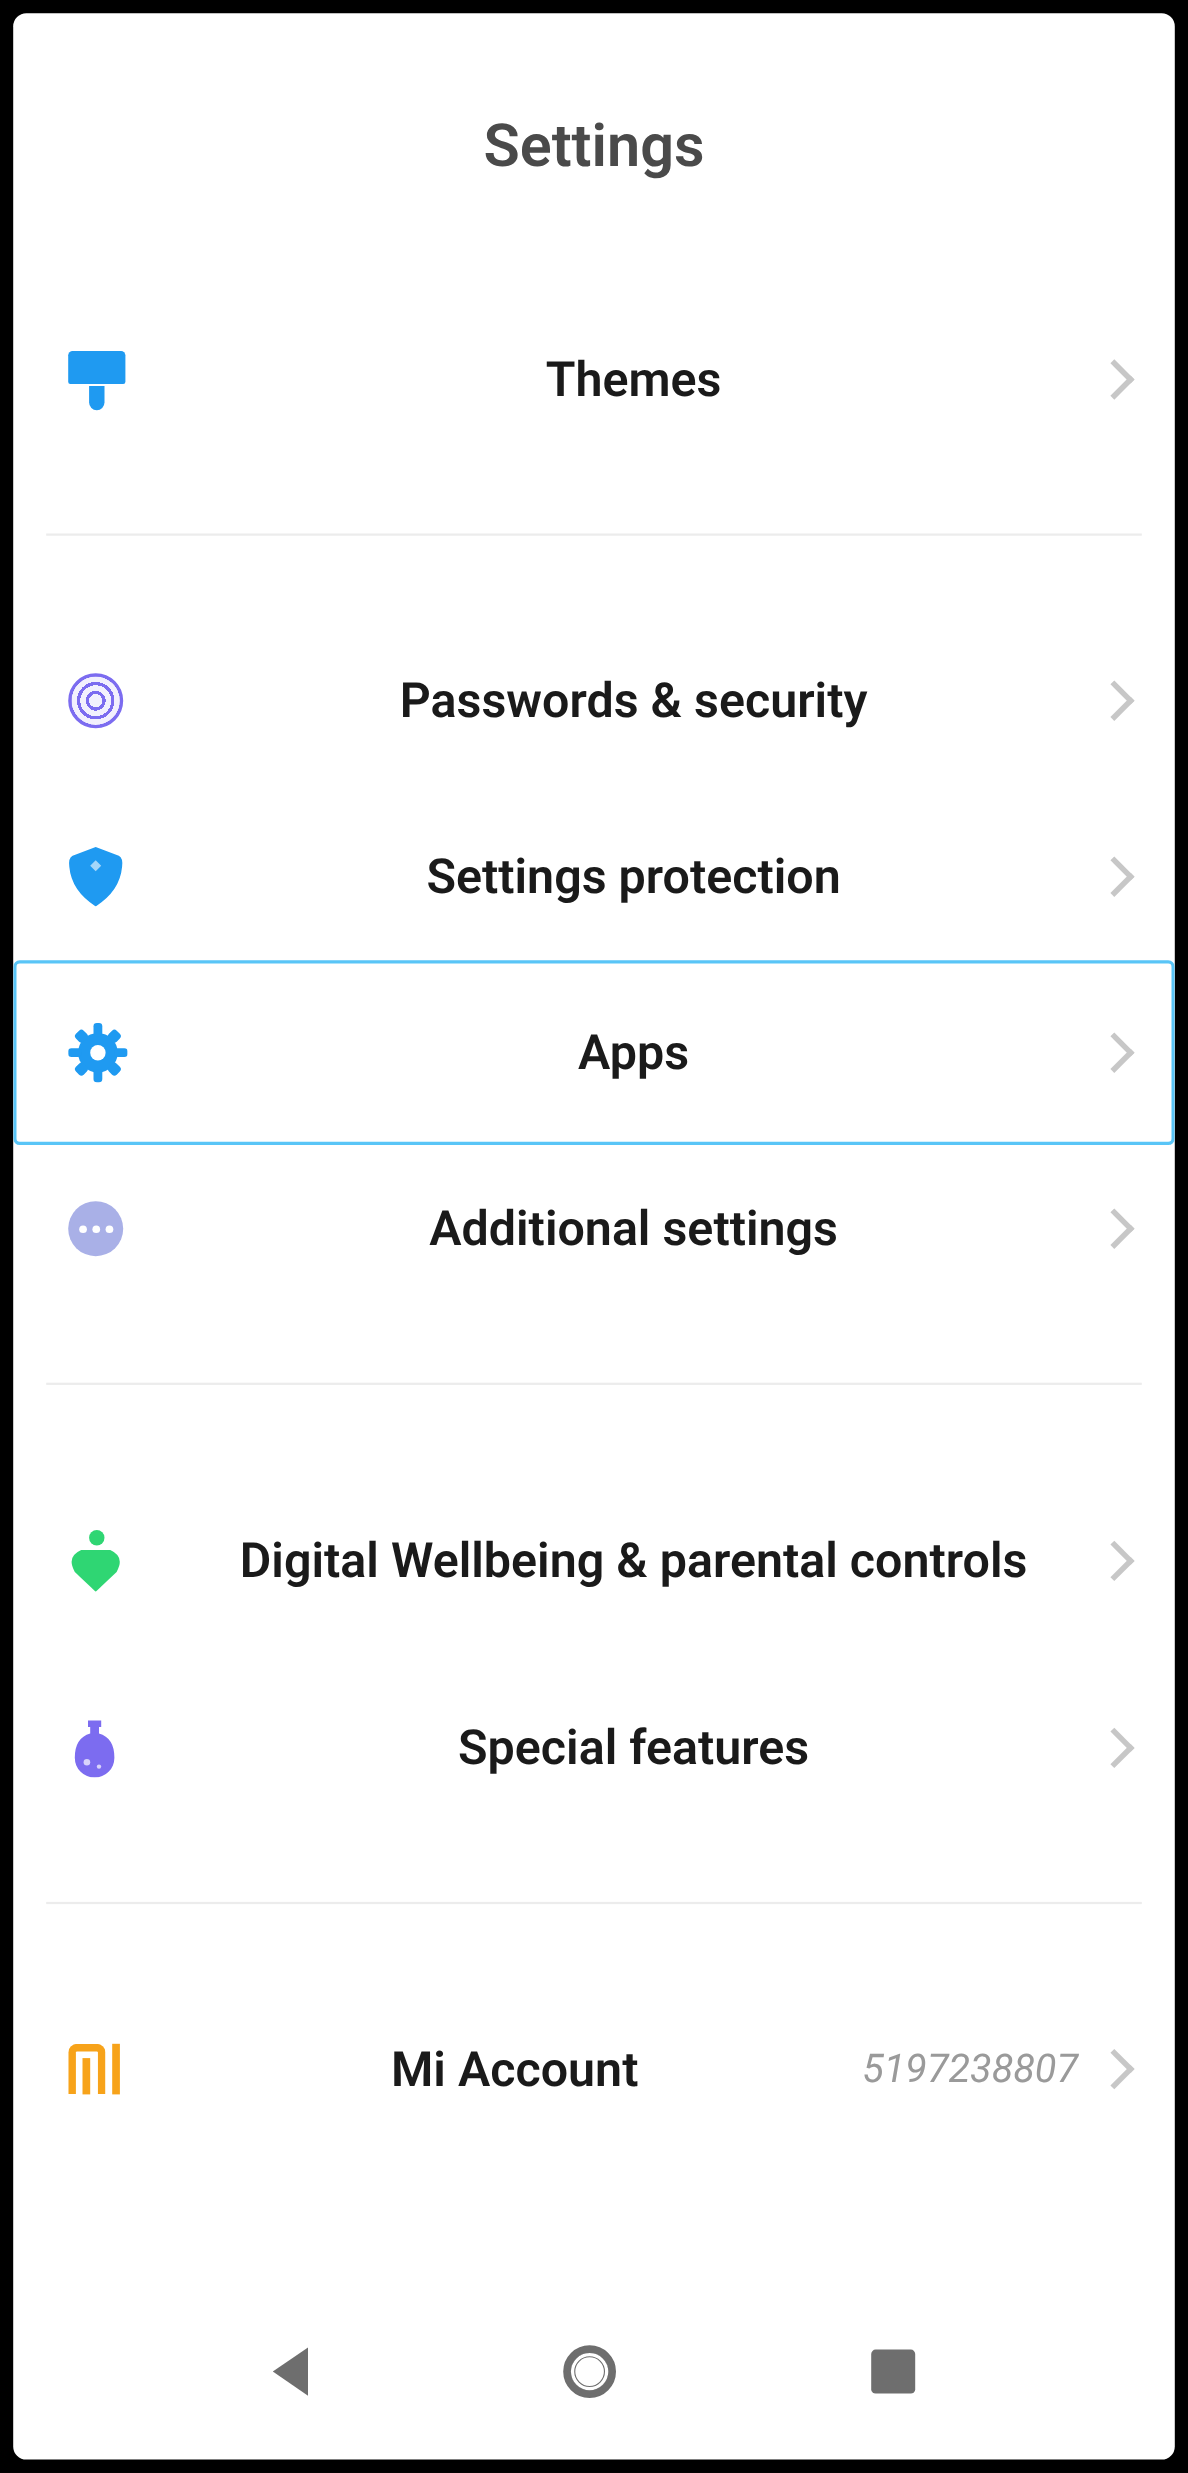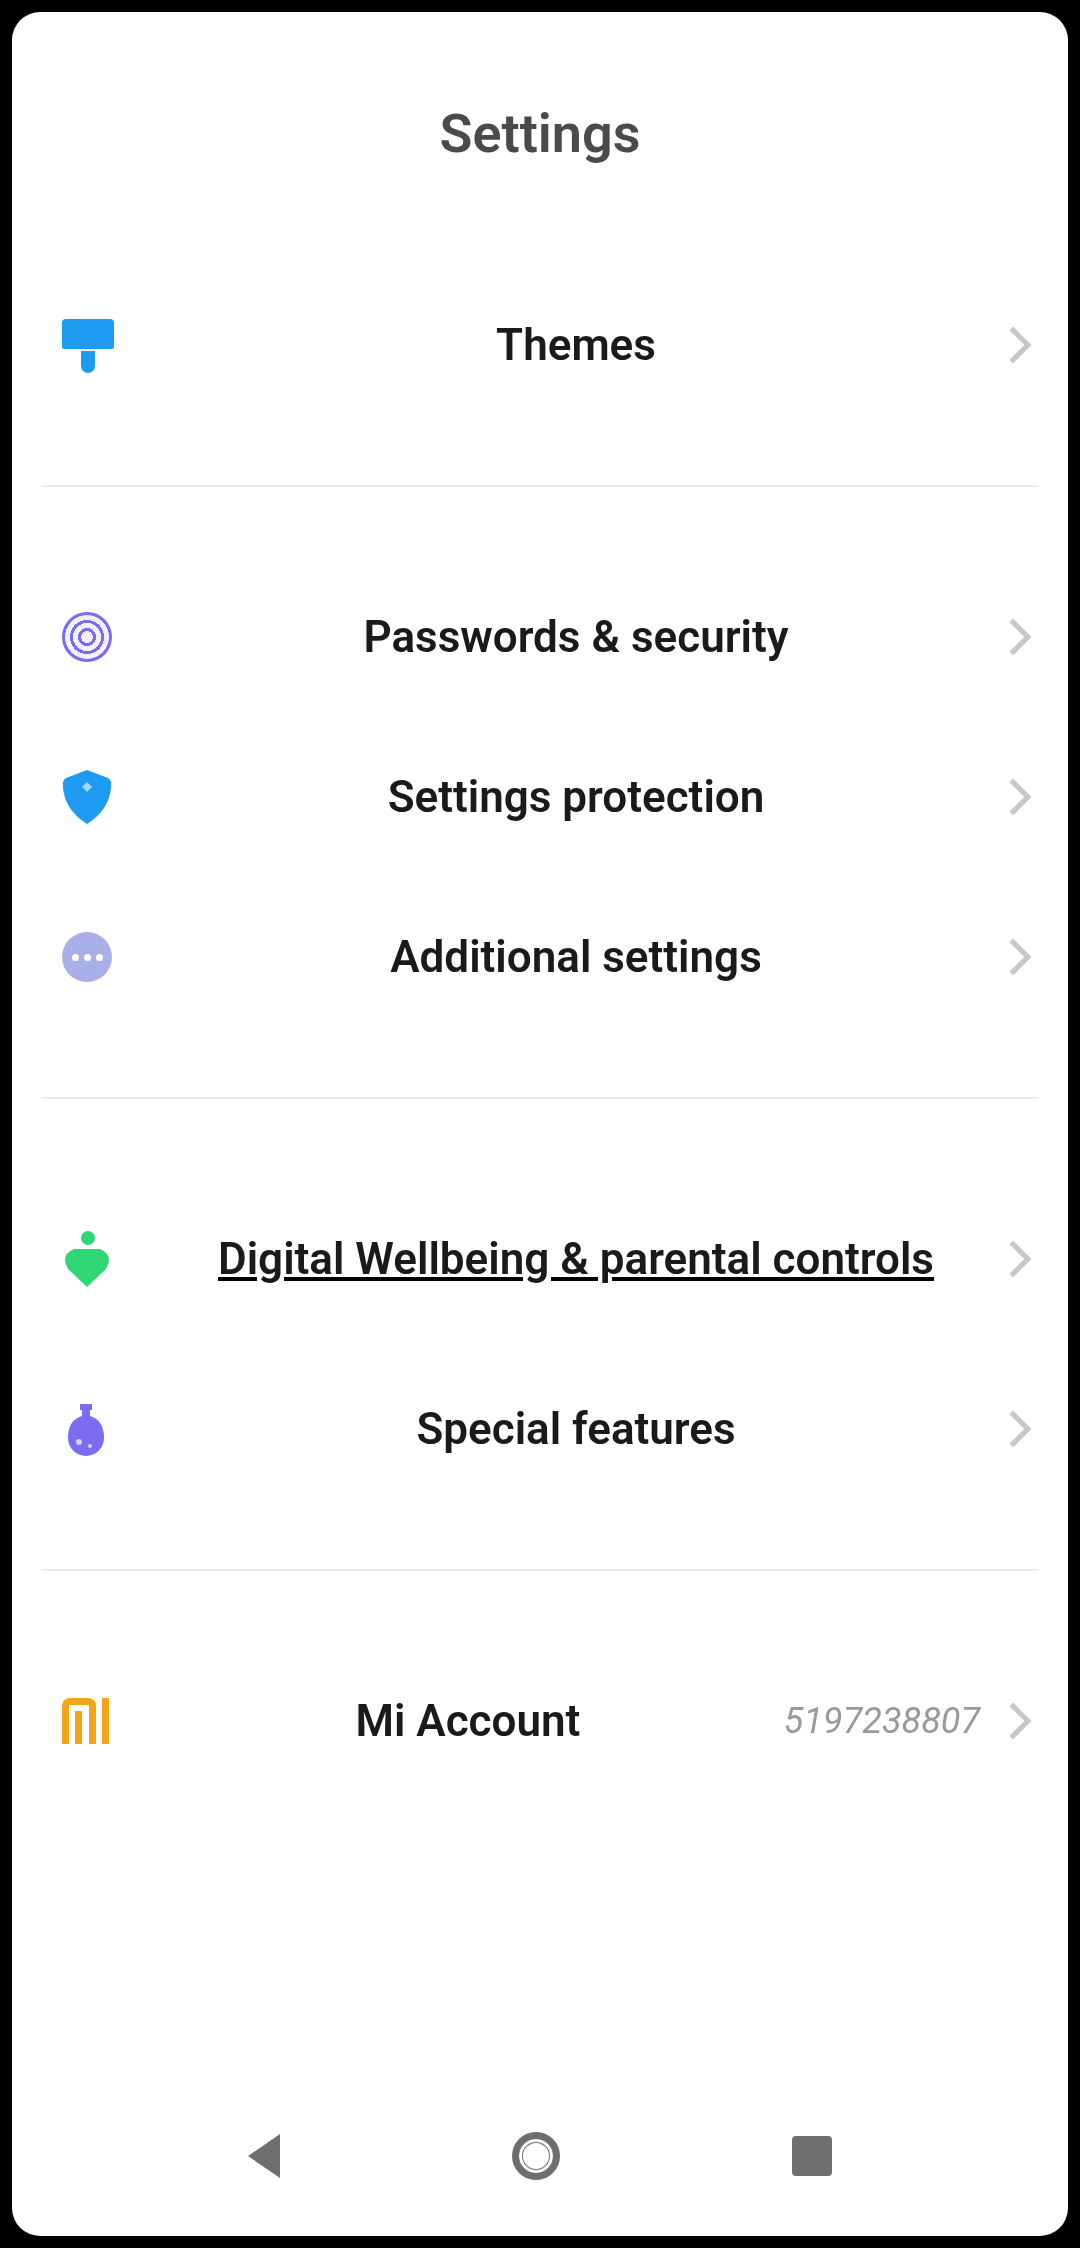--- a/index.html
+++ b/index.html
@@ -14,21 +14,21 @@
     width: 1080px;
     height: 2248px;
     background: #000;
     padding: 12px;
   }
   .screen {
     position: relative;
     width: 100%;
     height: 100%;
     background: #fff;
-    border-radius: 28px;
+    border-radius: 12px;
     overflow: hidden;
     display: flex;
     flex-direction: column;
   }
   .content {
     flex: 1;
     overflow-y: hidden;
     padding: 0 30px;
   }
   .page-title {
@@ -71,21 +71,21 @@
   }
   .row .chevron {
     width: 26px;
     height: 26px;
     border-right: 5px solid #c7c7c7;
     border-top: 5px solid #c7c7c7;
     transform: rotate(45deg);
     margin-right: 12px;
     flex-shrink: 0;
   }
-  .row.tall { height: 180px; text-decoration: underline; }
+  .row.tall { height: 180px; }
   .row.highlighted {
     position: relative;
   }
   .highlight-border {
     position: absolute;
     left: -30px;
     right: -30px;
     top: -4px;
     bottom: -4px;
     border: 3px solid #59c5f7;
@@ -214,20 +214,43 @@
                 <path d="M25 0 L46 8 Q50 10 49 18 Q47 40 25 54 Q3 40 1 18 Q0 10 4 8 Z" fill="#1f9af1"></path>
                 <path d="M25 12 l5 5 l-5 5 l-5 -5 Z" fill="#fff" opacity="0.6"></path>
               </svg>
           </span>
         </div>
         <div class="label">Settings protection</div>
         <span class="chevron"></span>
       </div>
 
 
+      <div class="row highlighted">
+        <div class="highlight-border"></div>
+        <div class="icon-slot">
+          <span class="ic ic-gear">
+            <svg viewBox="0 0 54 54">
+                <g fill="#1f9af1">
+                  <circle cx="27" cy="27" r="18"></circle>
+                  <rect x="23" y="0" width="8" height="12" rx="3"></rect>
+                  <rect x="23" y="42" width="8" height="12" rx="3"></rect>
+                  <rect x="0" y="23" width="12" height="8" rx="3"></rect>
+                  <rect x="42" y="23" width="12" height="8" rx="3"></rect>
+                  <rect x="7" y="7" width="10" height="10" rx="3" transform="rotate(45 12 12)"></rect>
+                  <rect x="37" y="7" width="10" height="10" rx="3" transform="rotate(45 42 12)"></rect>
+                  <rect x="7" y="37" width="10" height="10" rx="3" transform="rotate(45 12 42)"></rect>
+                  <rect x="37" y="37" width="10" height="10" rx="3" transform="rotate(45 42 42)"></rect>
+                </g>
+                <circle cx="27" cy="27" r="7" fill="#fff"></circle>
+              </svg>
+          </span>
+        </div>
+        <div class="label">Apps</div>
+        <span class="chevron"></span>
+      </div>
 
       <div class="row">
         <div class="icon-slot">
             <span class="ic ic-ellipsis">
               <span class="dot"></span>
               <span class="dot"></span>
               <span class="dot"></span>
             </span>
           </div>
         <div class="label">Additional settings</div>

